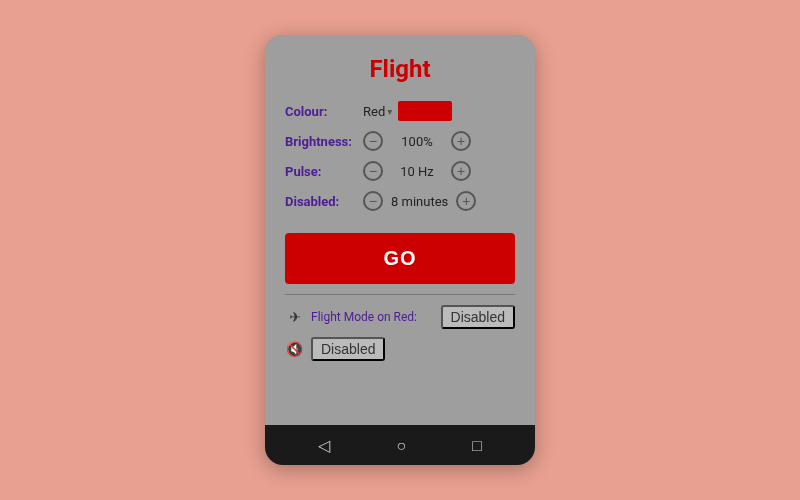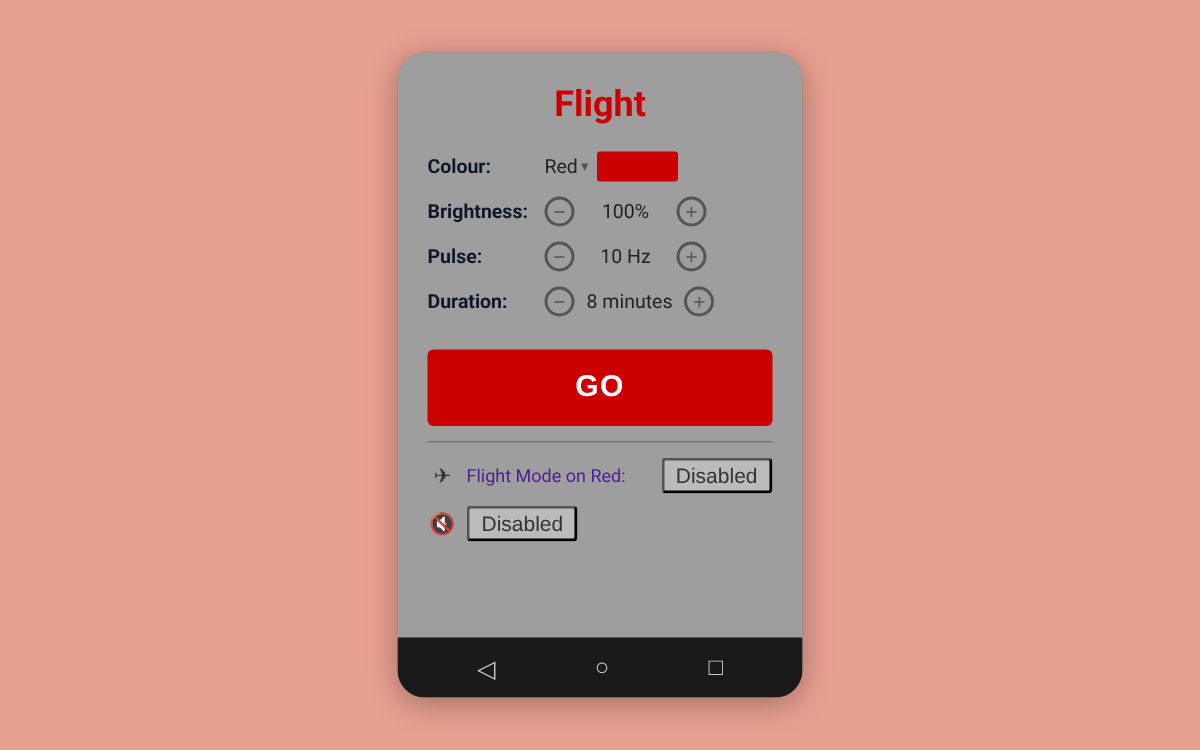--- a/index.html
+++ b/index.html
@@ -45,21 +45,21 @@
 
     .settings-row {
       display: flex;
       align-items: center;
       margin-bottom: 10px;
     }
 
     .settings-label {
       font-weight: bold;
       font-size: 13px;
-      color: #0f172a;
+      color: #4c1d95;
       width: 78px;
       flex-shrink: 0;
     }
 
     .colour-row {
       display: flex;
       align-items: center;
       gap: 6px;
     }
 
@@ -206,21 +206,21 @@
     <div class="settings-row">
       <div class="settings-label">Pulse:</div>
       <div class="value-row">
         <button class="circle-btn">−</button>
         <span class="value-text">10 Hz</span>
         <button class="circle-btn">+</button>
       </div>
     </div>
 
     <div class="settings-row">
-      <div class="settings-label">Duration:</div>
+      <div class="settings-label">Disabled:</div>
       <div class="value-row">
         <button class="circle-btn">−</button>
         <span class="value-text">8 minutes</span>
         <button class="circle-btn">+</button>
       </div>
     </div>
 
     <button class="go-button">GO</button>
 
     <div class="divider"></div>

